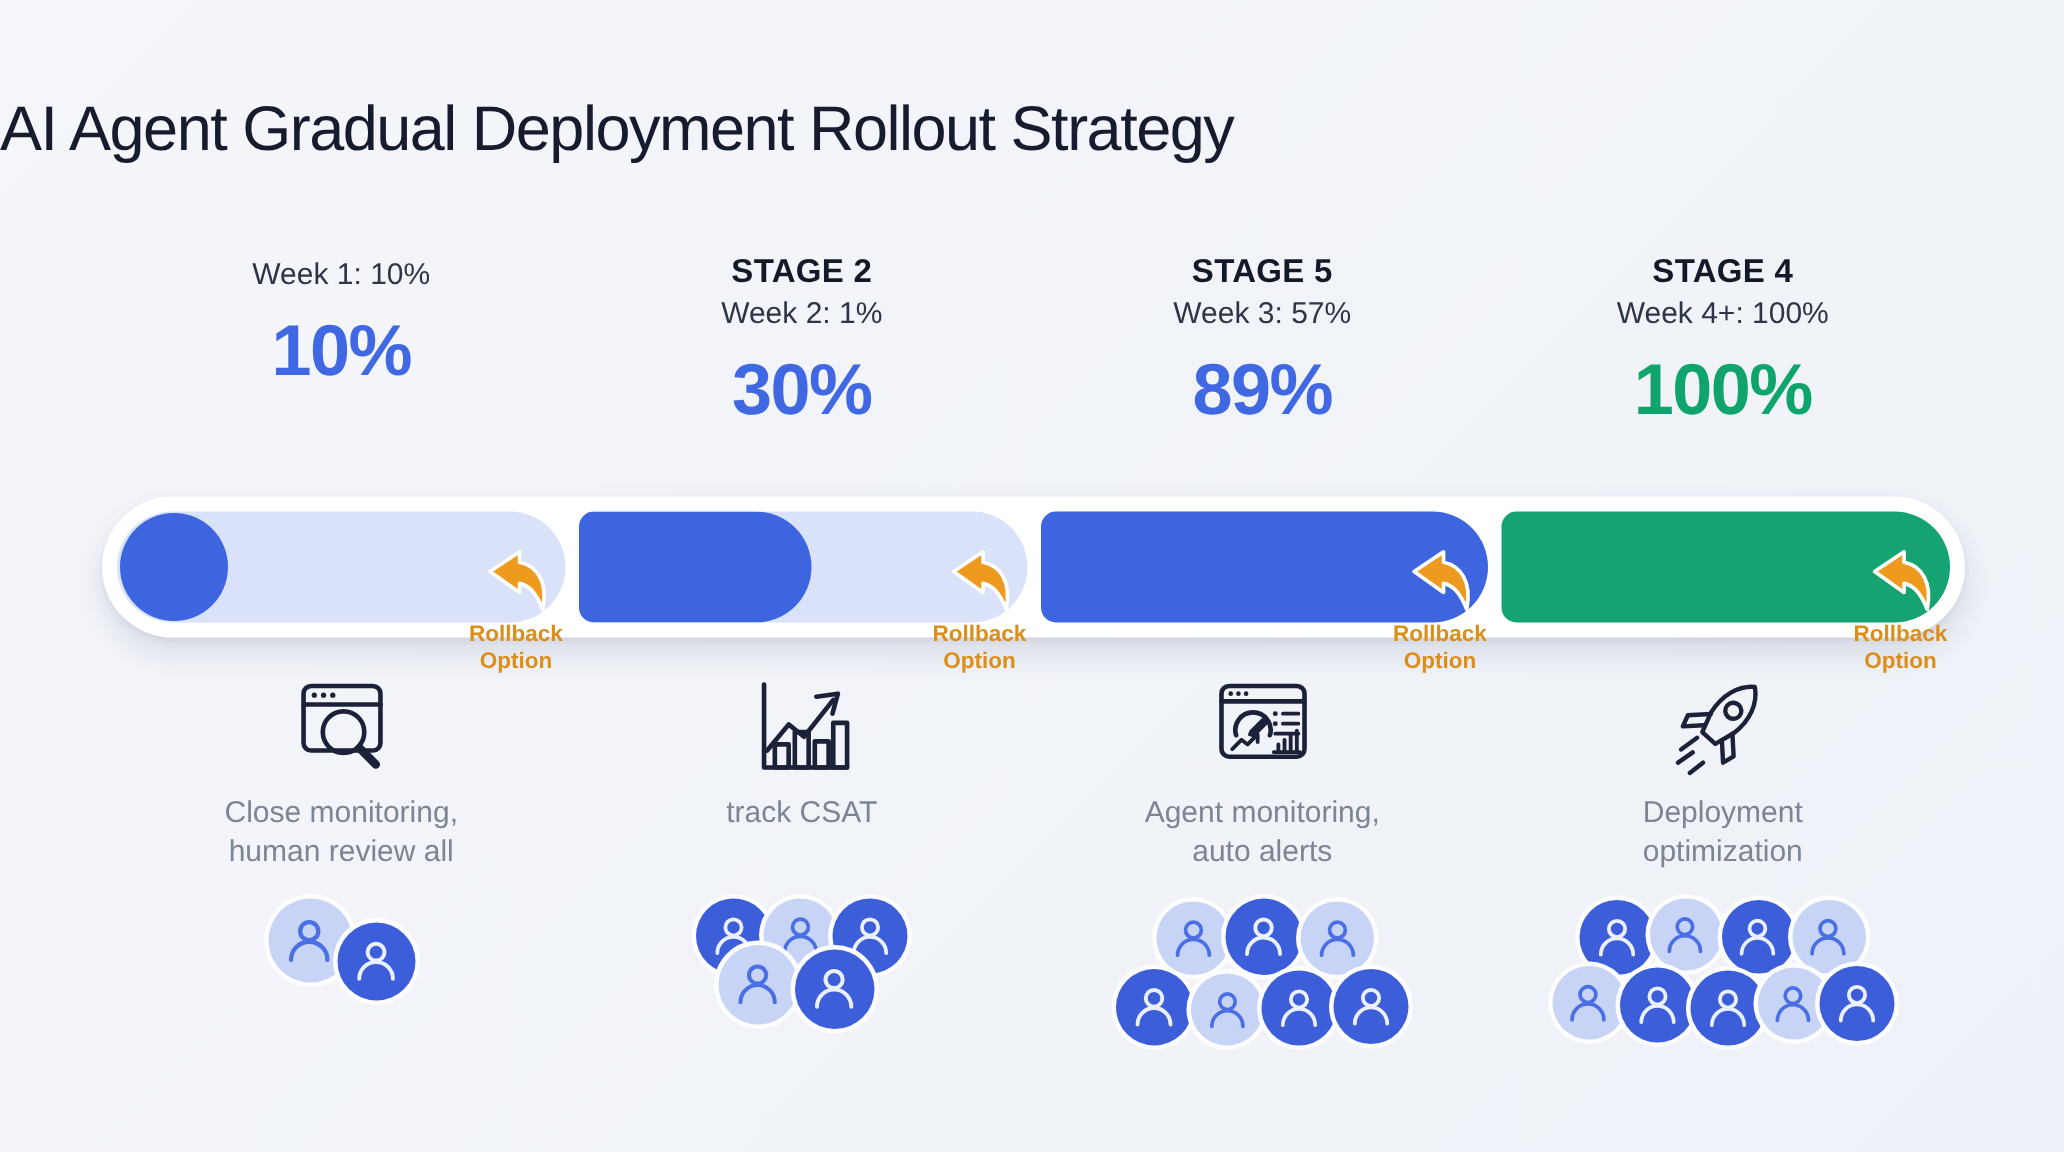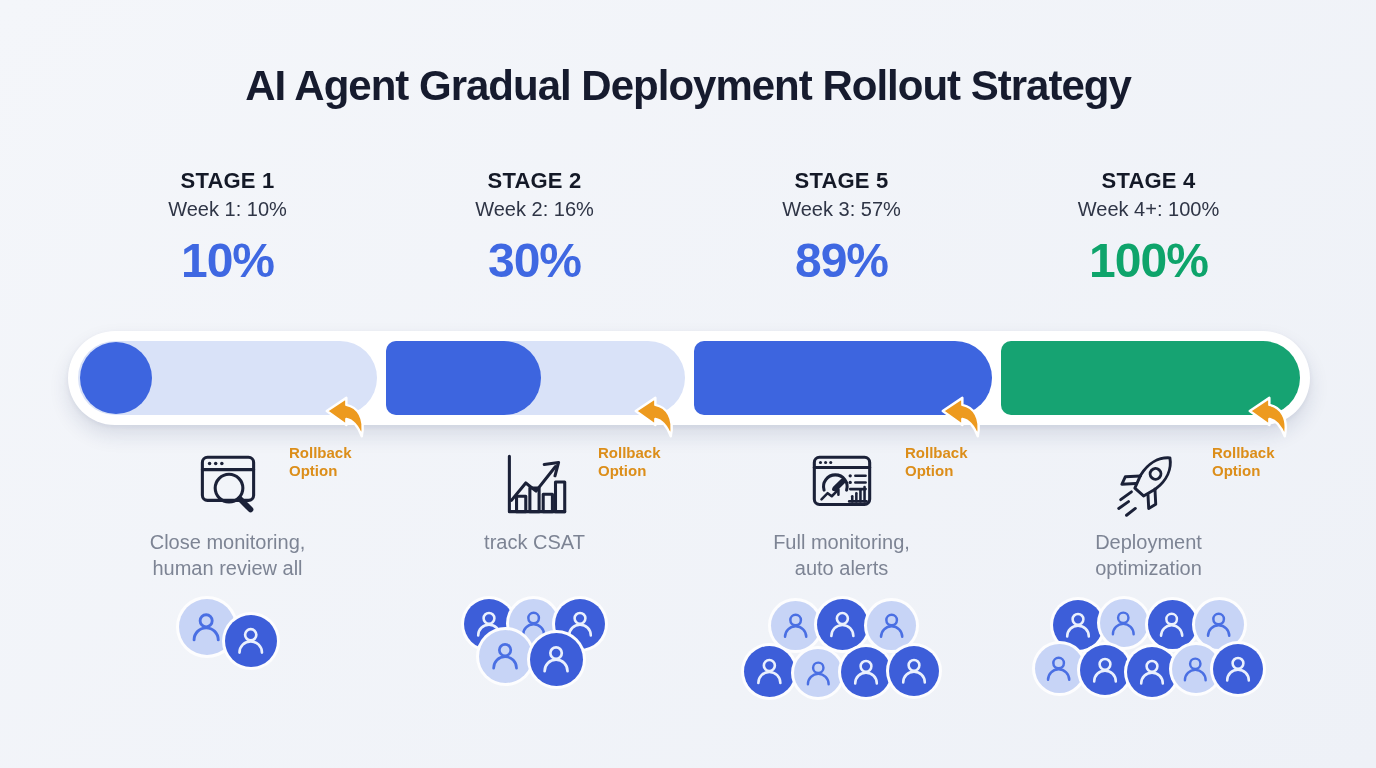--- a/index.html
+++ b/index.html
@@ -4,21 +4,21 @@
 <style>
   * { margin:0; padding:0; box-sizing:border-box; }
   html,body { width:1376px; height:768px; }
   .page {
     position:relative; width:1376px; height:768px;
     background:linear-gradient(135deg,#f4f6fa 0%,#eef1f7 100%);
     font-family:"Liberation Sans", sans-serif; overflow:hidden;
   }
   .title {
     position:absolute; top:62px; left:0; width:100%;
-    text-align:center; font-size:42px; font-weight:700;
+    font-size:42px; font-weight:400;
     letter-spacing:-1px; color:#161b2e;
   }
   .cols {
     position:absolute; left:74px; width:1228px;
     display:grid; grid-template-columns:repeat(4,1fr); text-align:center;
   }
   .cols.headers { top:168px; }
   .stage-label { font-size:22px; font-weight:800; color:#141927; letter-spacing:0.2px; }
   .stage-week  { font-size:20px; color:#2f3546; margin-top:4px; }
   .stage-percent { font-size:48px; line-height:60px; font-weight:800; color:#3f68e2; margin-top:10px; letter-spacing:-1px; }
@@ -42,21 +42,21 @@
   .fill-circle {
     position:absolute; left:2px; top:1px; width:72px; height:72px;
     border-radius:50%; background:#3d65df;
   }
   .fill-pill {
     position:absolute; left:0; top:0; bottom:0; width:52%;
     background:#3d65df; border-radius:8px 37px 37px 8px;
   }
 
   
-  .rollback { position:absolute; top:396px; width:110px; z-index:5; }
+  .rollback { position:absolute; top:366px; width:110px; text-align:center; z-index:5; }
   .rb-arrow { display:block; margin:0 auto; width:47px; height:43px; }
   .rb-text { margin-top:5px; font-size:15px; line-height:18px; font-weight:700; color:#dc8e1a; }
 
   
   .cols.icons { top:440px; height:90px; align-items:center; }
   .icon-cell { display:flex; justify-content:center; align-items:center; height:90px; }
   .stage-icon { width:82px; height:82px; stroke:#1b2138; stroke-width:3; fill:none;
                 stroke-linecap:round; stroke-linejoin:round; }
   .stage-icon .dot { fill:#1b2138; stroke:none; }
   .stage-icon .thick { stroke-width:5.5; }
@@ -83,27 +83,26 @@
 </style>
 </head>
 <body>
 
 <div class="page">
 
   <div class="title">AI Agent Gradual Deployment Rollout Strategy</div>
 
   <div class="cols headers">
     <div>
-      <div class="stage-label">STAGE 1</div>
       <div class="stage-week">Week 1: 10%</div>
       <div class="stage-percent">10%</div>
     </div>
     <div>
       <div class="stage-label">STAGE 2</div>
-      <div class="stage-week">Week 2: 16%</div>
+      <div class="stage-week">Week 2: 1%</div>
       <div class="stage-percent">30%</div>
     </div>
     <div>
       <div class="stage-label">STAGE 5</div>
       <div class="stage-week">Week 3: 57%</div>
       <div class="stage-percent">89%</div>
     </div>
     <div>
       <div class="stage-label">STAGE 4</div>
       <div class="stage-week">Week 4+: 100%</div>
@@ -224,21 +223,21 @@
 
   <div class="cols descriptions">
     <div class="desc">
       <div>Close monitoring,</div>
       <div>human review all</div>
     </div>
     <div class="desc">
       <div>track CSAT</div>
     </div>
     <div class="desc">
-      <div>Full monitoring,</div>
+      <div>Agent monitoring,</div>
       <div>auto alerts</div>
     </div>
     <div class="desc">
       <div>Deployment</div>
       <div>optimization</div>
     </div>
   </div>
 
   <div class="cols users">
     <div class="user-cell">

